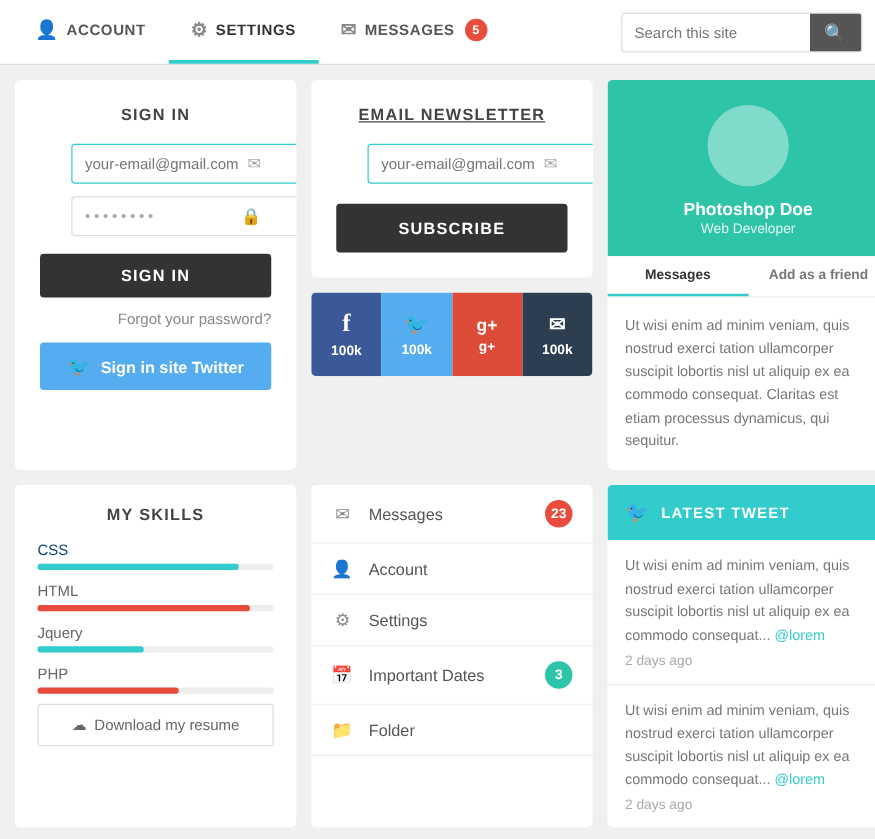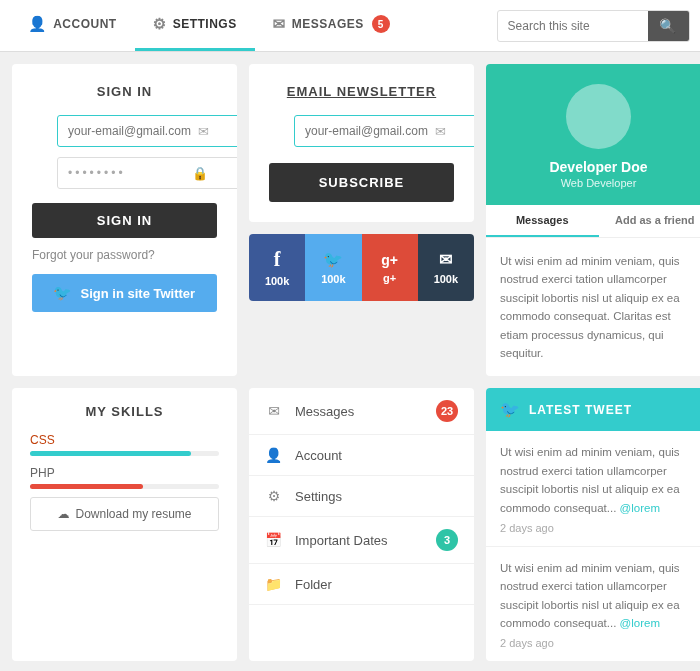--- a/index.html
+++ b/index.html
@@ -114,21 +114,21 @@
     <div class="card-title">SIGN IN</div>
     <div class="input-wrap">
       <input type="email" style="width: 100%; border: 1.5px solid rgb(51, 204, 204); border-radius: 3px; padding: 8px 30px 8px 10px; font-size: 12px; color: rgb(170, 170, 170); outline: none;" placeholder="your-email@gmail.com">
       <span class="input-icon">✉</span>
     </div>
     <div class="input-wrap password">
       <input type="password" value="password" style="width: 100%; border: 1.5px solid rgb(221, 221, 221); border-radius: 3px; padding: 8px 30px 8px 10px; font-size: 12px; color: rgb(170, 170, 170); outline: none; letter-spacing: 3px;">
       <span class="input-icon" style="position:absolute; right:8px; top:50%; transform:translateY(-50%); color:#aaa;">🔒</span>
     </div>
     <button class="btn-signin" style="width:100%; background:#333; color:#fff; border:none; padding:10px; border-radius:3px; font-size:13px; font-weight:700; letter-spacing:1px; cursor:pointer; margin-top:4px;">SIGN IN</button>
-    <div class="forgot" style="text-align:left; font-size:12px; color:#888; margin:10px 0 12px; cursor:pointer;">Forgot your password?</div>
+    <div class="forgot" style="text-align:right; font-size:12px; color:#888; margin:10px 0 12px; cursor:pointer;">Forgot your password?</div>
     <button class="btn-twitter" style="width:100%; background:#55acee; color:#fff; border:none; padding:10px; border-radius:3px; font-size:13px; font-weight:600; cursor:pointer; display:flex; align-items:center; justify-content:center; gap:8px;">
       <span style="font-size:15px;">🐦</span>
       <span>Sign in site Twitter</span>
     </button>
   </div>
 
   <div class="col2-row1">
     <div class="card newsletter-card">
       <div class="card-title">EMAIL NEWSLETTER</div>
       <div class="input-wrap">
@@ -153,38 +153,50 @@
       <div class="social-btn social-email" style="display:flex; flex-direction:column; align-items:center; justify-content:center; padding:14px 4px; color:#fff; gap:4px; background:#2c3e50; cursor:pointer;">
         <span style="font-size:16px;">✉</span>
         <span style="font-size:11px; font-weight:700;">100k</span>
       </div>
     </div>
   </div>
 
   <div class="col3-row1 card profile-card">
     <div class="profile-header">
       <div class="profile-avatar"></div>
-      <div class="profile-name">Developer Doe</div>
+      <div class="profile-name">Photoshop Doe</div>
       <div class="profile-role">Web Developer</div>
     </div>
     <div class="profile-tabs">
       <div class="profile-tab active" style="flex:1; text-align:center; padding:9px 4px; font-size:11px; font-weight:600; color:#333; cursor:pointer; border-bottom:2px solid #3cc;">Messages</div>
       <div class="profile-tab" style="flex:1; text-align:center; padding:9px 4px; font-size:11px; font-weight:600; color:#777; cursor:pointer; border-bottom:2px solid transparent;">Add as a friend</div>
     </div>
     <div class="profile-body">
       <p style="font-size:11.5px; color:#777; line-height:1.6;">Ut wisi enim ad minim veniam, quis nostrud exerci tation ullamcorper suscipit lobortis nisl ut aliquip ex ea commodo consequat. Claritas est etiam processus dynamicus, qui sequitur.</p>
     </div>
   </div>
 
   <div class="col1-row2 card skills-card">
     <div class="card-title" style="margin-bottom:14px;">MY SKILLS</div>
     <div class="skill-item">
-      <div class="skill-label" style="font-size:12px; color:#c2410c; margin-bottom:4px;">CSS</div>
+      <div class="skill-label" style="font-size:12px; color:#0c4a6e; margin-bottom:4px;">CSS</div>
       <div class="skill-bar-bg" style="background:#eee; height:5px; border-radius:3px;">
           <div class="skill-bar-fill" style="height:5px; border-radius:3px; background:#3cc; width:85%;"></div>
+        </div>
+    </div>
+    <div class="skill-item">
+      <div class="skill-label" style="font-size:12px; color:#666; margin-bottom:4px;">HTML</div>
+      <div class="skill-bar-bg" style="background:#eee; height:5px; border-radius:3px;">
+          <div class="skill-bar-fill" style="height:5px; border-radius:3px; background:#e74c3c; width:90%;"></div>
+        </div>
+    </div>
+    <div class="skill-item">
+      <div class="skill-label" style="font-size:12px; color:#666; margin-bottom:4px;">Jquery</div>
+      <div class="skill-bar-bg" style="background:#eee; height:5px; border-radius:3px;">
+          <div class="skill-bar-fill" style="height:5px; border-radius:3px; background:#3cc; width:45%;"></div>
         </div>
     </div>
     <div class="skill-item" style="margin-bottom:6px;">
       <div class="skill-label" style="font-size:12px; color:#666; margin-bottom:4px;">PHP</div>
       <div class="skill-bar-bg" style="background:#eee; height:5px; border-radius:3px;">
           <div class="skill-bar-fill" style="height:5px; border-radius:3px; background:#e74c3c; width:60%;"></div>
         </div>
     </div>
     <button class="btn-download" style="width:100%; border:1.5px solid #ddd; background:#fff; color:#666; padding:9px; border-radius:3px; font-size:12px; cursor:pointer; display:flex; align-items:center; justify-content:center; gap:6px; margin-top:8px;">
       <span>☁</span>

